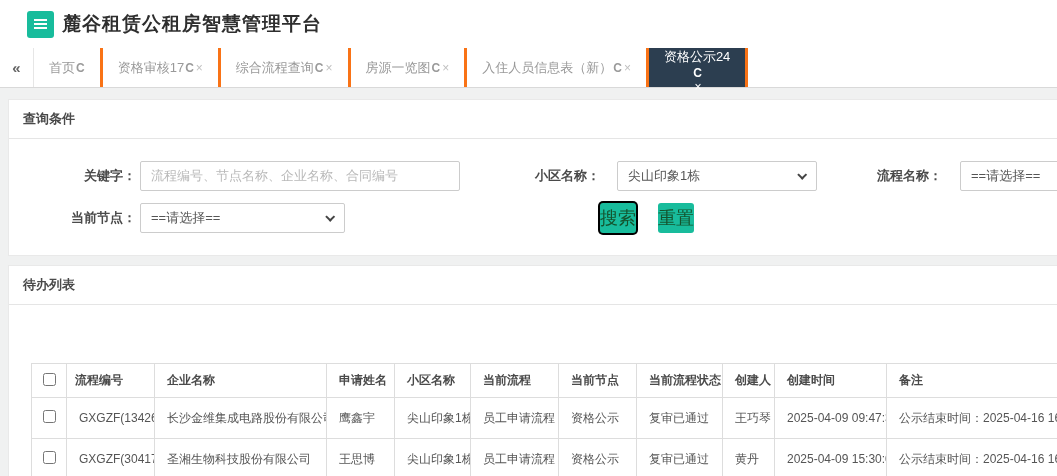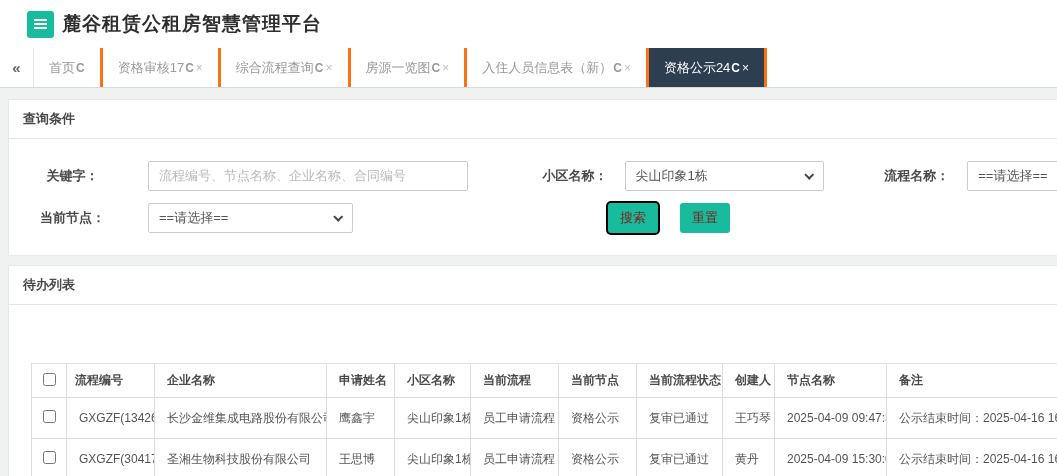--- a/index.html
+++ b/index.html
@@ -38,21 +38,21 @@
     border-right: 1px solid #e6e6e6; color: #666; font-size: 15px; font-weight: bold;
     cursor: pointer;
   }
   .tab {
     display: flex; align-items: center; padding: 0 15px;
     border-right: 3px solid #f97316; font-size: 13px; color: #999;
     cursor: pointer; white-space: nowrap;
   }
   .tab .t-refresh { font-weight: bold; font-size: 12px; margin-left: 1px; color: #9a9a9a; }
   .tab .t-close   { font-size: 12px; margin-left: 2px; color: #c0c0c0; }
-  .tab.active { background: #2c3e50; color: #fff; }
+  .tab.active { background: #2c3e50; color: #fff; flex-direction: column; }
   .tab.active .t-refresh, .tab.active .t-close { color: #fff; }
 
   
   .content { padding: 11px 0 0 8px; }
   .panel {
     background: #fff; width: 1160px; border: 1px solid #e9e9e9;
   }
   .panel-title {
     font-size: 13px; font-weight: bold; color: #4a4a4a;
     padding: 10px 14px; border-bottom: 1px solid #e5e5e5;
@@ -60,21 +60,21 @@
 
   
   .panel-query { margin-bottom: 9px; }
   .form-body { padding: 22px 0 22px 0; }
   .form-row { display: flex; align-items: center; margin-bottom: 12px; }
   .form-row:last-child { margin-bottom: 0; }
   .f-label {
     font-size: 13px; font-weight: bold; color: #4a4a4a; text-align: right;
     flex: 0 0 auto;
   }
-  .lbl-first { width: 127px; margin-right: 12px; text-align: center; }
+  .lbl-first { width: 127px; margin-right: 4px; }
   .lbl-mid   { width: 140px; margin-right: 17px; }
   .lbl-mid2  { width: 125px; margin-right: 18px; }
   .txt-input {
     width: 320px; height: 30px; border: 1px solid #ccc; border-radius: 2px;
     padding: 0 10px; font-size: 13px; color: #555;
     font-family: Liberation Mono, monospace;
   }
   .txt-input::placeholder { color: #b9b9b9; }
   .select {
     height: 30px; border: 1px solid #ccc; border-radius: 2px; background: #fff;
@@ -84,22 +84,22 @@
   .sel-community { width: 200px; }
   .sel-node { width: 205px; }
   .sel-process { width: 200px; }
   .chevron {
     position: absolute; right: 11px; top: 10px;
     width: 7px; height: 7px;
     border-right: 2px solid #444; border-bottom: 2px solid #444;
     transform: rotate(45deg) translateY(-1px);
   }
   .btn {
-    height: 30px; padding: 0 12px; border: none; border-radius: 3px;
-    background: #18bc9c; color: #7f1d1d; font-size: 13px; cursor: pointer;
+    height: 30px; padding: 0 0; border: none; border-radius: 3px;
+    background: #18bc9c; color: #14532d; font-size: 18px; cursor: pointer;
     font-family: "Liberation Sans", "DejaVu Sans", sans-serif;
   }
   .btn-search { margin-left: 255px; box-shadow: 0 0 0 2px #000; }
   .btn-reset  { margin-left: 22px; }
 
   
   .panel-todo { height: 320px; }
   .table-wrap { margin: 58px 0 0 22px; }
   table { border-collapse: collapse; table-layout: fixed; width: 1105px; }
   th, td {
@@ -214,21 +214,21 @@
           <tr>
             <th class="col-chk"><input type="checkbox" style=""></th>
             <th class="col-code">流程编号</th>
             <th class="col-company">企业名称</th>
             <th class="col-name">申请姓名</th>
             <th class="col-community">小区名称</th>
             <th class="col-flow">当前流程</th>
             <th class="col-node">当前节点</th>
             <th class="col-status">当前流程状态</th>
             <th class="col-creator">创建人</th>
-            <th class="col-time">节点名称</th>
+            <th class="col-time">创建时间</th>
             <th class="col-remark">备注</th>
           </tr>
         </thead>
         <tbody>
           <tr>
             <td class="col-chk"><input type="checkbox" style=""></td>
             <td>GXGZF(13426)</td>
             <td>长沙金维集成电路股份有限公司</td>
             <td>鹰鑫宇</td>
             <td>尖山印象1栋</td>

